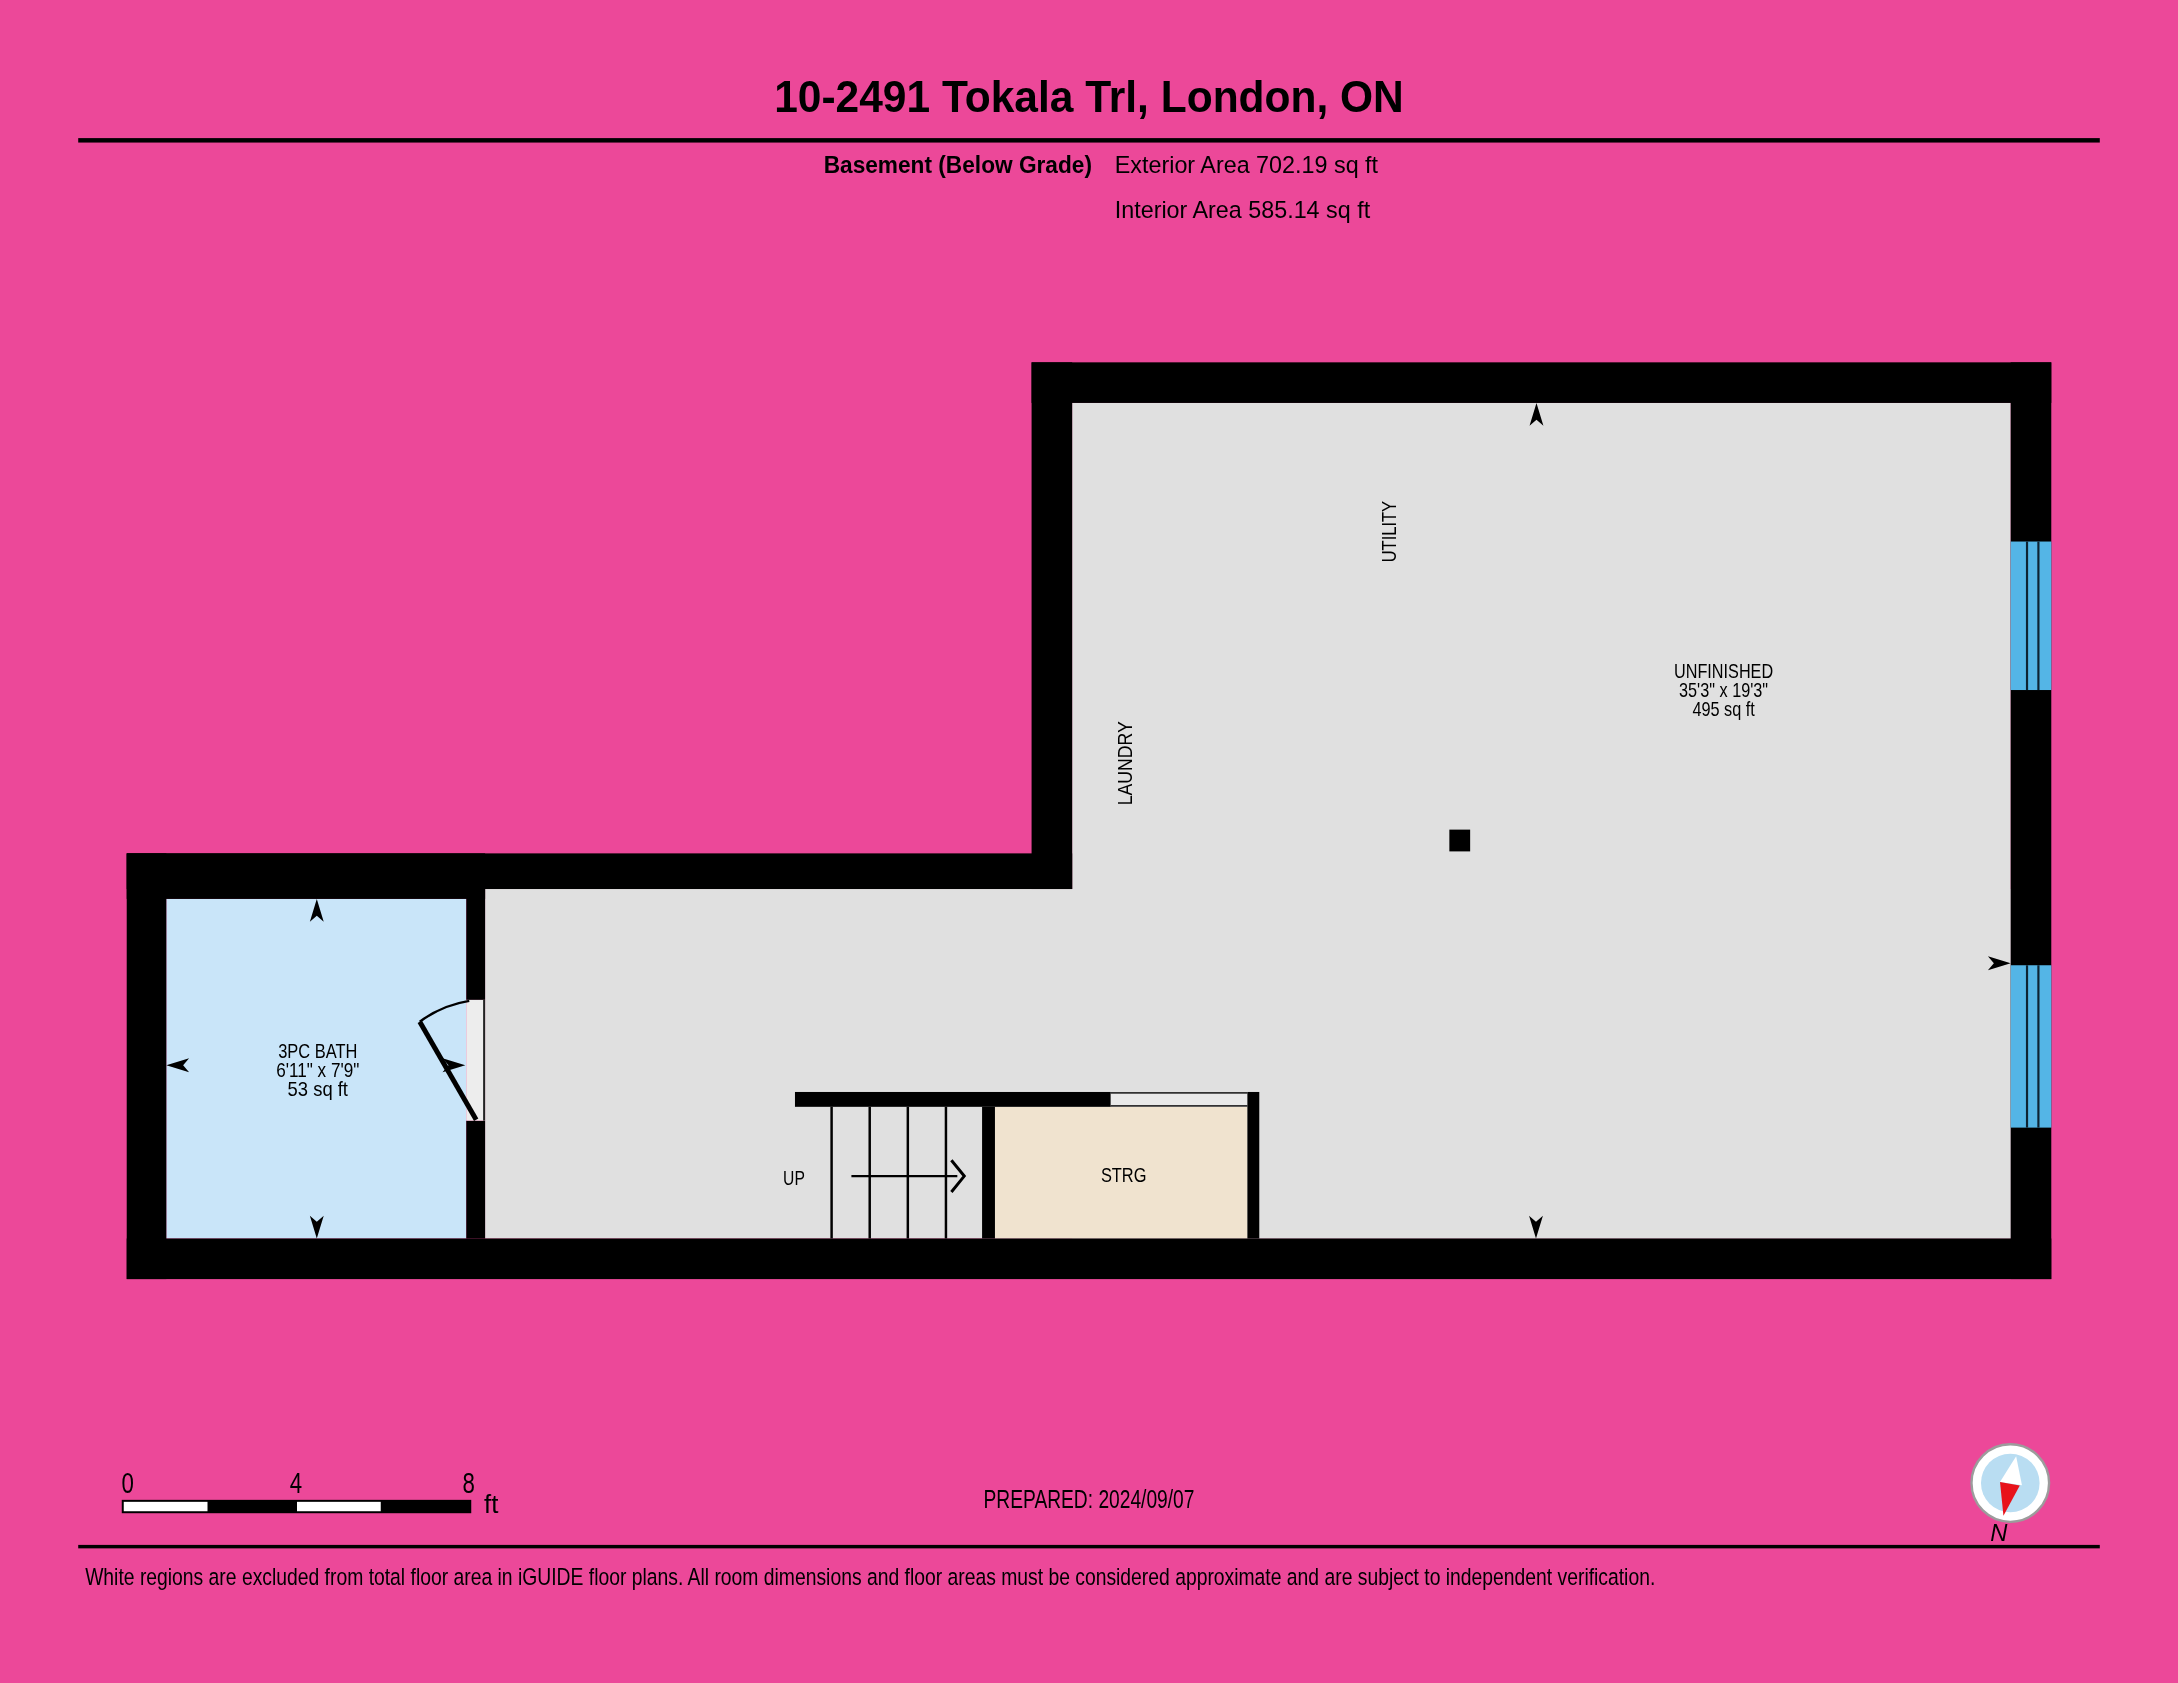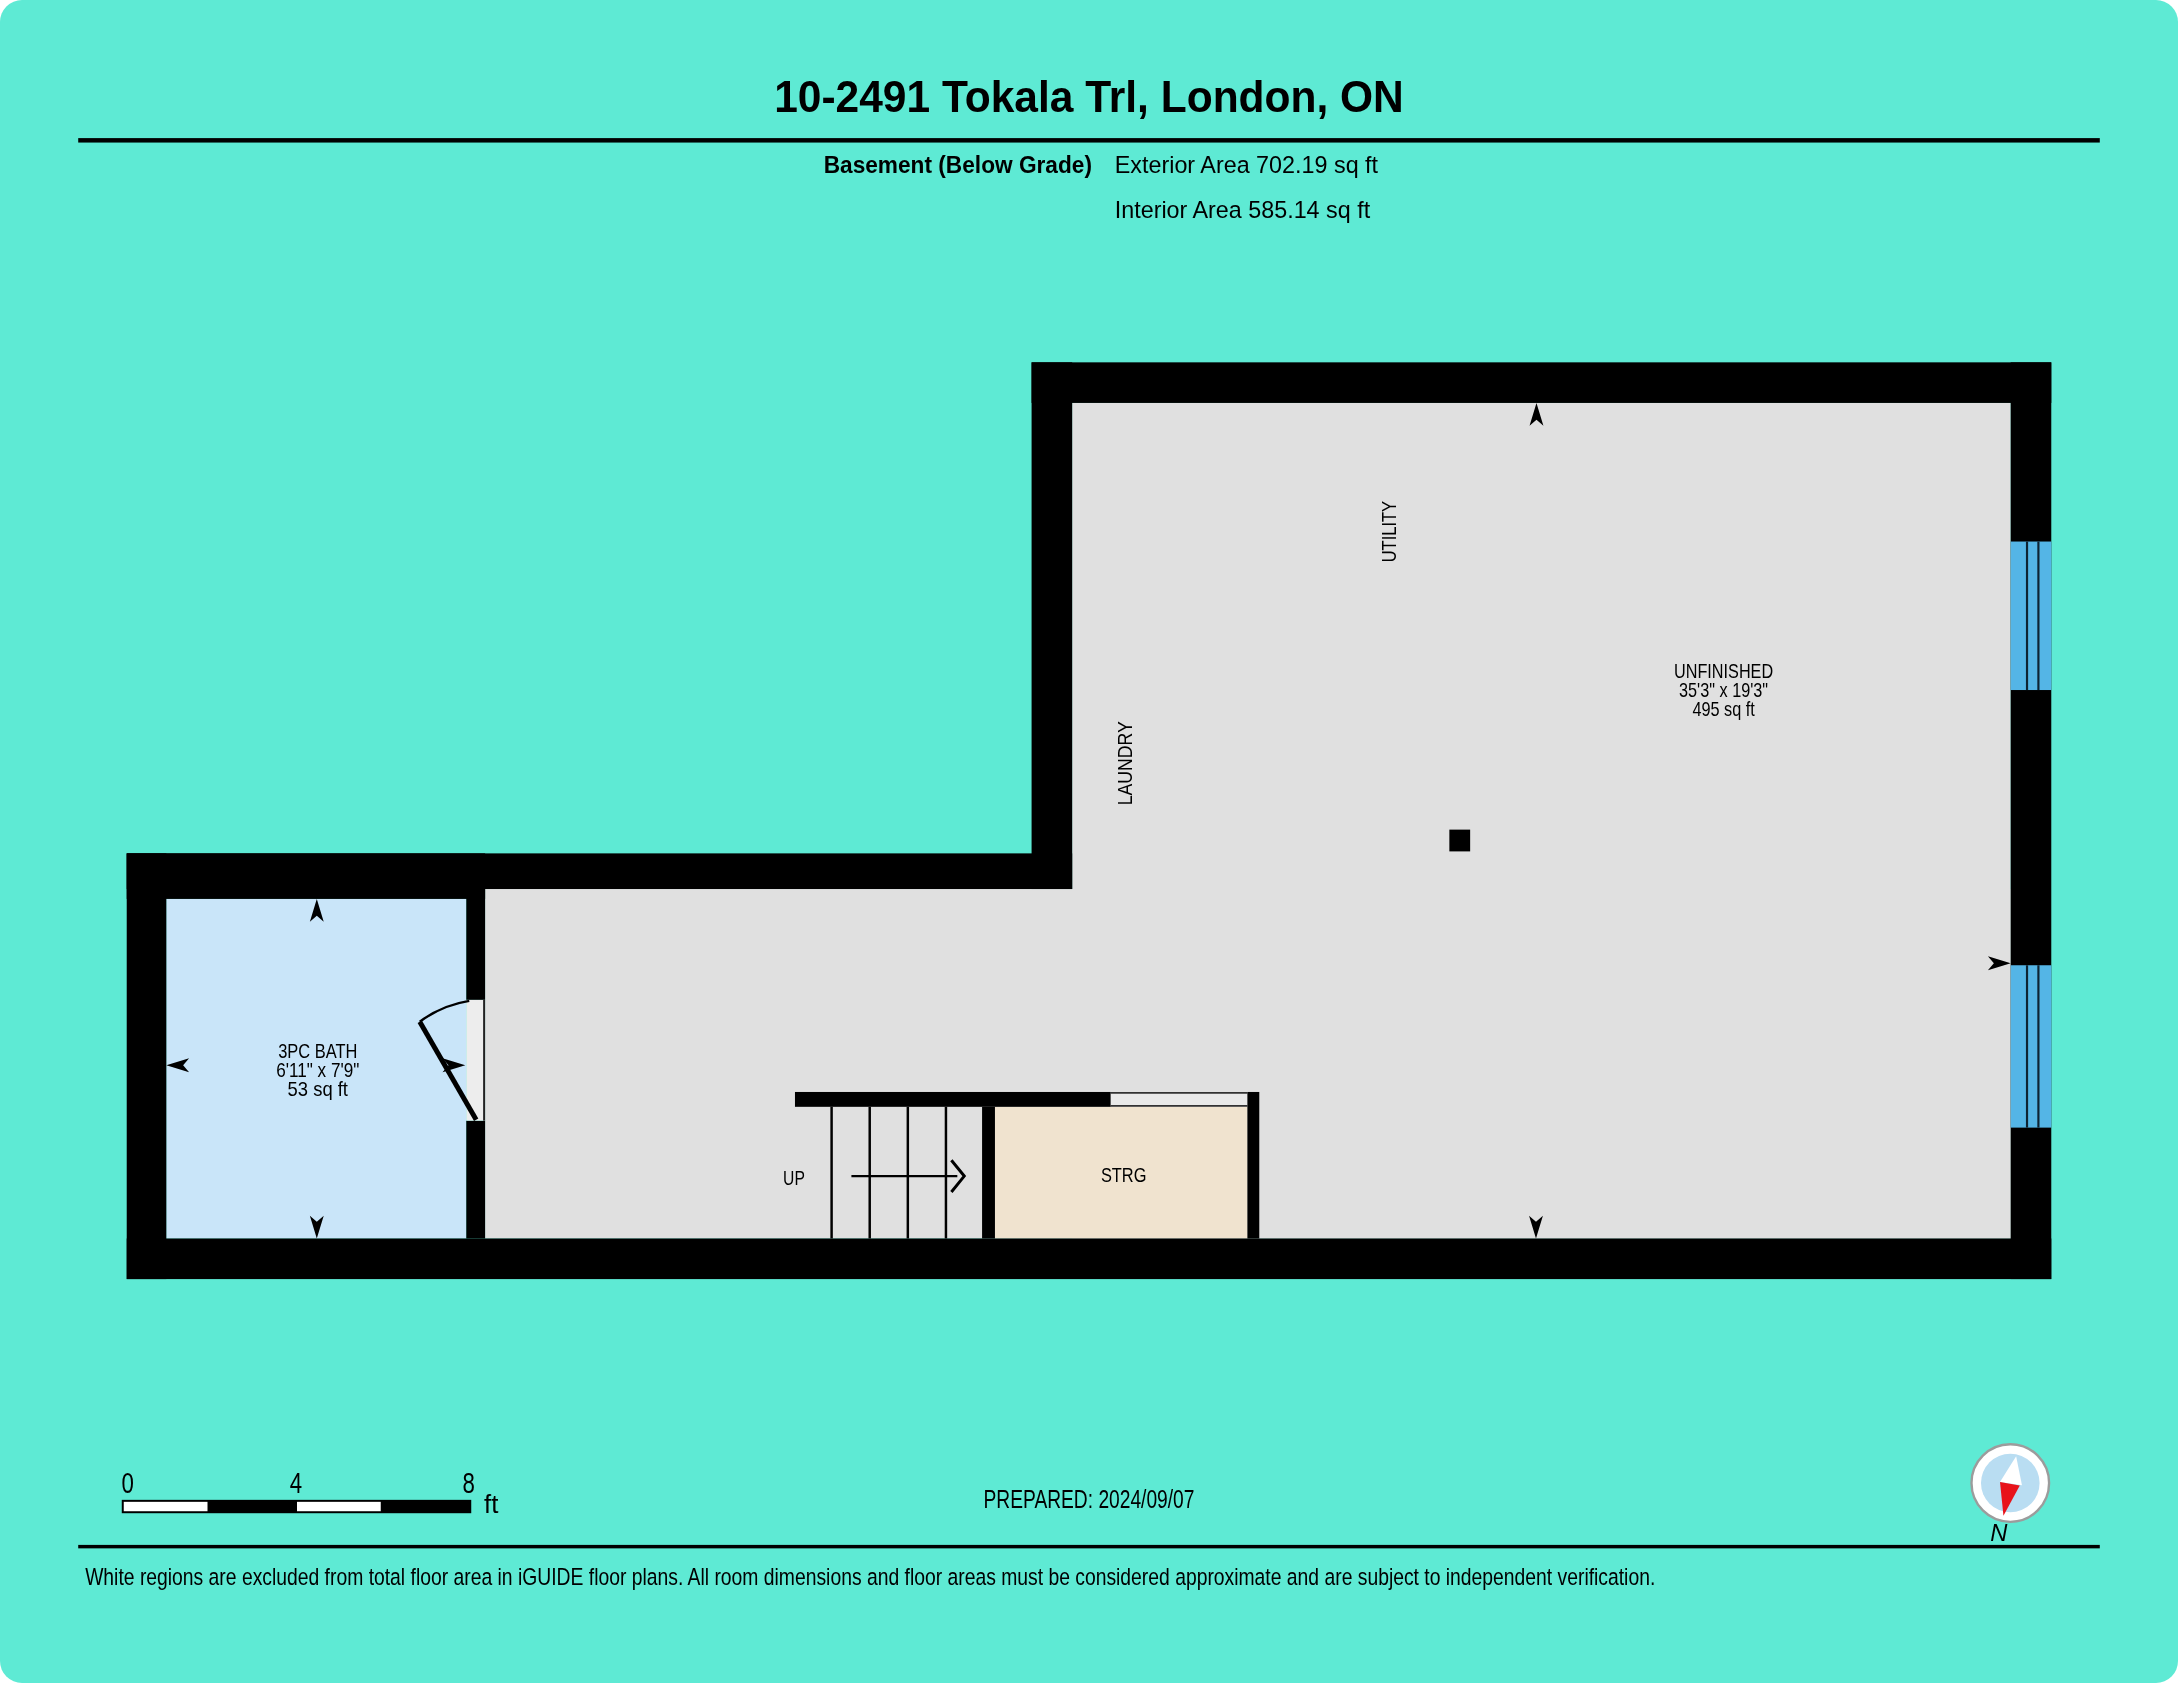--- a/index.html
+++ b/index.html
@@ -1,17 +1,17 @@
 <!DOCTYPE html>
 <html><head>
 <meta charset="utf-8">
 <style>
   html,body{margin:0;padding:0;background:#ffffff;}
-  .page{position:relative;width:2178px;height:1683px;background:#5eead4;overflow:hidden;
-        font-family:"Liberation Sans", sans-serif;border-radius:22px;}
+  .page{position:relative;width:2178px;height:1683px;background:#ec4899;overflow:hidden;
+        font-family:"Liberation Sans", sans-serif;}
   svg{position:absolute;left:0;top:0;}
   text{fill:#000;}
 </style>
 </head>
 <body>
 <div class="page">
 <svg width="2178" height="1683" viewBox="0 0 2200 1700" xmlns="http://www.w3.org/2000/svg">
 
   <text x="1100" y="113" font-size="45" font-weight="bold" text-anchor="middle" textLength="636" lengthAdjust="spacingAndGlyphs">10-2491 Tokala Trl, London, ON</text>
 

